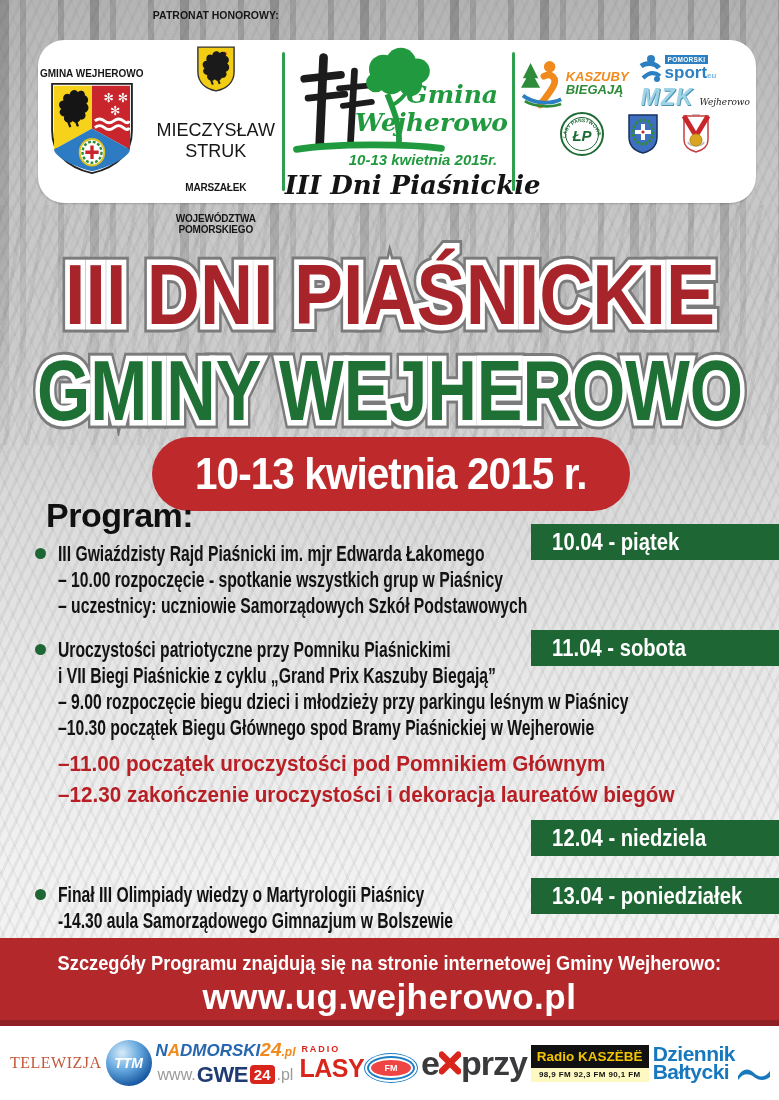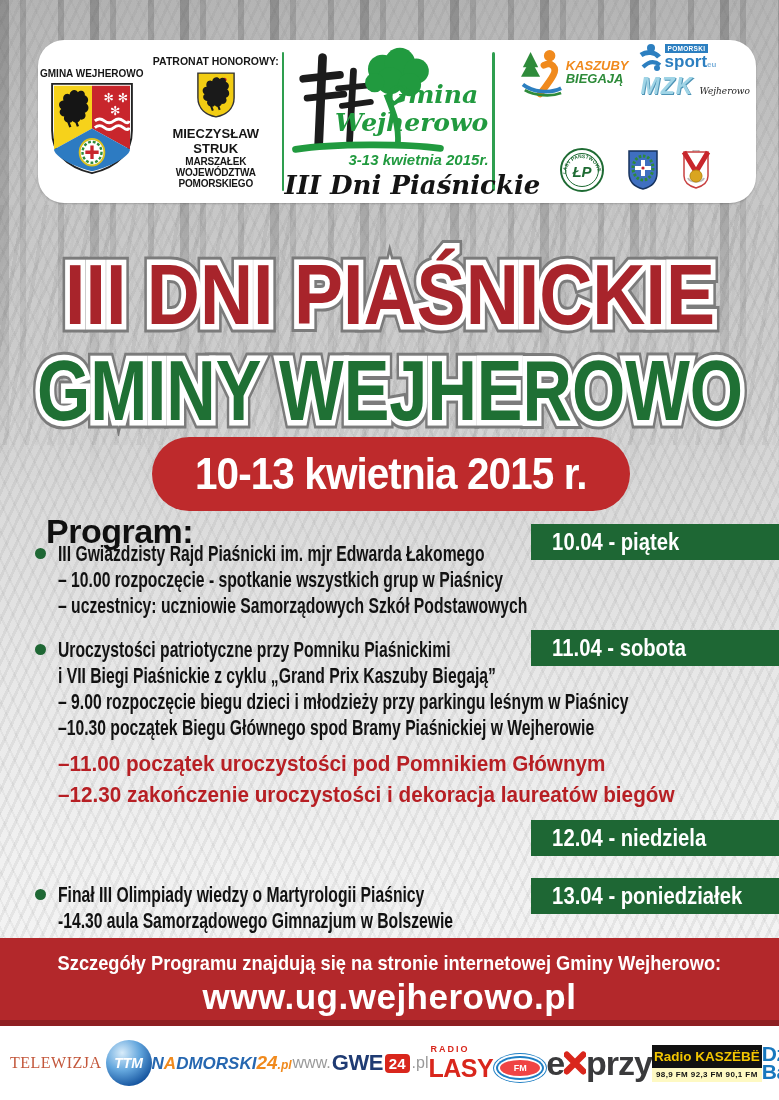--- a/index.html
+++ b/index.html
@@ -28,31 +28,31 @@
   
   .header-card{
     position:absolute;left:38px;top:40px;width:718px;height:163px;
     background:#fff;border-radius:26px;display:flex;align-items:stretch;
     box-shadow:0 1px 2px rgba(0,0,0,.2);
   }
   .hc-divider{width:3px;background:#2E9E4F;margin:12px 0;border-radius:2px;}
   .hc-left{width:240px;display:flex;align-items:center;justify-content:center;gap:8px;padding:6px 2px;}
   .crest-col{display:flex;flex-direction:column;align-items:center;}
   .crest-label{font-size:10px;font-weight:900;color:#151515;margin-bottom:2px;white-space:nowrap;}
-  .patron-col{display:flex;flex-direction:column;align-items:center;width:142px;text-align:center;color:#161616;}
+  .patron-col{display:flex;flex-direction:column;align-items:center;width:142px;text-align:center;color:#161616;gap:20px;}
   .patron-title{font-size:10.5px;font-weight:bold;}
-  .patron-name{font-size:13px;font-weight:700;margin-top:3px;}
+  .patron-name{font-size:18px;font-weight:400;margin-top:3px;}
   .patron-role,.patron-region{font-size:10px;font-weight:bold;letter-spacing:-.2px;}
   .hc-center{width:252px;position:relative;}
   .event-logo{position:absolute;left:4px;top:4px;}
   .cl-gmina{position:absolute;right:14px;top:40px;font-family:"DejaVu Serif",serif;font-style:italic;font-weight:800;font-size:25px;color:#219A3F;}
   .cl-wejherowo{position:absolute;right:4px;top:68px;font-family:"DejaVu Serif",serif;font-style:italic;font-weight:800;font-size:25px;color:#219A3F;}
   .cl-date{position:absolute;left:64px;top:111px;font-style:italic;font-weight:900;font-size:15px;color:#219A3F;white-space:nowrap;}
   .cl-name{position:absolute;left:0;right:0;bottom:3px;text-align:center;font-family:"DejaVu Serif",serif;font-style:italic;font-weight:800;font-size:26px;color:#141414;white-space:nowrap;}
-  .hc-right{flex:1;display:flex;flex-direction:column;justify-content:space-between;padding:3px 6px 10px 6px;margin-left:20px;}
+  .hc-right{flex:1;display:flex;flex-direction:column;justify-content:flex-start;padding:14px 6px 10px 6px;}
   .pr-row1{display:flex;align-items:center;justify-content:center;gap:8px;}
   .kaszuby{display:flex;align-items:center;gap:3px;}
   .kz-texts{display:flex;flex-direction:column;font-style:italic;font-weight:900;font-size:13px;line-height:13px;}
   .kz-1{color:#F08A1D;} .kz-2{color:#2E8B3A;}
   .sport-mzk{display:flex;flex-direction:column;gap:2px;}
   .sport{display:flex;align-items:center;gap:2px;}
   .sport-col{display:flex;flex-direction:column;align-items:flex-start;}
   .p-box{background:#2C7FC0;color:#fff;font-weight:900;font-size:6.5px;padding:1px 3px;letter-spacing:.3px;}
   .p-sport{color:#2C7FC0;font-weight:900;font-size:17px;line-height:15px;}
   .p-eu{color:#7FB3DC;font-weight:bold;font-size:8px;}
@@ -68,21 +68,21 @@
   .tt-red{stroke:#ffffff;stroke-width:11px;fill:#A8242B;}
   .tt-green{stroke:#ffffff;stroke-width:11px;fill:#1F7034;}
 
   .date-banner{
     position:absolute;left:152px;top:437px;width:478px;height:74px;background:#BE2A2C;border-radius:40px;
     display:flex;align-items:center;justify-content:center;color:#fff;font-weight:bold;font-size:44px;letter-spacing:-1px;
   }
   .date-banner span{display:inline-block;transform:scaleX(.92);}
 
   
-  .program-heading{position:absolute;left:46px;top:512px;font-size:34px;font-weight:bold;color:#101010;letter-spacing:-.5px;}
+  .program-heading{position:absolute;left:46px;top:496px;font-size:34px;font-weight:bold;color:#101010;letter-spacing:-.5px;}
   .event{position:absolute;left:58px;}
   .event-lines{transform:scaleX(.73);transform-origin:0 0;}
   .bullet{position:absolute;left:-23px;top:7px;width:11px;height:11px;background:#1E6734;border-radius:50%;}
   .line{display:block;white-space:nowrap;font-weight:bold;color:#121212;font-size:21.5px;line-height:26px;}
   .red-group{transform:scaleX(1.26);transform-origin:0 0;margin-top:7px;}
   .line.red{color:#B71F24;font-size:22.5px;line-height:31px;}
   .e1{top:541px;} .e2{top:637px;} .e3{top:815px;} .e4{top:882px;}
   .day-badge{position:absolute;left:531px;width:248px;height:36px;background:#1E6734;display:flex;align-items:center;}
   .day-badge span{color:#fff;font-weight:bold;font-size:23px;padding-left:24px;white-space:nowrap;display:inline-block;transform:scaleX(.88);transform-origin:0 50%;}
   .b1{top:524px;} .b2{top:630px;} .b3{top:820px;} .b4{top:878px;}
@@ -95,21 +95,21 @@
   .fb-note{display:inline-block;margin-top:13px;font-weight:bold;font-size:21px;transform:scaleX(.87);white-space:nowrap;}
   .fb-url{display:block;font-weight:bold;font-size:35px;letter-spacing:.5px;margin-top:2px;}
 
   
   .media-bar{position:absolute;left:0;right:0;top:1026px;bottom:0;background:#fff;display:flex;align-items:center;justify-content:space-between;padding:0 10px;}
   .ttm{display:flex;align-items:center;gap:4px;}
   .ttm-label{font-family:"Liberation Serif",serif;font-size:16px;color:#C3573B;letter-spacing:.5px;}
   .ttm-sphere{width:46px;height:46px;border-radius:50%;display:flex;align-items:center;justify-content:center;
     background:radial-gradient(circle at 35% 28%,#d8ecfa,#63a6dd 40%,#14539e 78%,#0a3b77);
     color:#fff;font-style:italic;font-weight:900;font-size:14px;}
-  .nad-col{display:flex;flex-direction:row;align-items:center;gap:1px;}
+  .nad-col{display:flex;flex-direction:column;align-items:center;gap:1px;}
   .nad-line{font-style:italic;font-weight:900;font-size:17px;white-space:nowrap;}
   .nad-blue{color:#2667B0;} .nad-orange{color:#F08A1D;} .nad-num{color:#F08A1D;font-size:19px;} .nad-pl{color:#F08A1D;font-size:12px;}
   .gwe-line{font-size:16px;white-space:nowrap;display:flex;align-items:center;gap:1px;}
   .gwe-www,.gwe-pl{color:#9a9a9a;}
   .gwe-name{color:#1F3B73;font-weight:900;font-size:22px;letter-spacing:-.5px;}
   .gwe-box{background:#D9261C;color:#fff;font-weight:900;font-size:15px;border-radius:4px;padding:1px 4px;margin:0 1px;}
   .norda{display:flex;flex-direction:column;align-items:flex-start;}
   .norda-radio{color:#D9261C;font-weight:900;font-size:9px;letter-spacing:2px;margin-left:2px;}
   .norda-row{display:flex;align-items:center;gap:7px;}
   .norda-name{color:#D9261C;font-weight:900;font-size:25px;letter-spacing:-.5px;}
@@ -188,21 +188,21 @@
             <circle cx="104" cy="38" r="14"></circle>
           <circle cx="124" cy="42" r="12"></circle>
             <circle cx="88" cy="40" r="10"></circle>
         </g>
         <path d="M112,104 C113,84 108,72 100,52" stroke="#219A3F" stroke-width="6" fill="none"></path>
         <path d="M104,64 C112,60 118,54 122,46" stroke="#219A3F" stroke-width="4" fill="none"></path>
         <path d="M6,109 C46,103 120,103 156,108" stroke="#219A3F" stroke-width="7" fill="none" stroke-linecap="round"></path>
       </svg>
       <span class="cl-gmina">Gmina</span>
       <span class="cl-wejherowo">Wejherowo</span>
-      <span class="cl-date">3-13 kwietnia 2015r.</span>
+      <span class="cl-date">10-13 kwietnia 2015r.</span>
       <span class="cl-name">III Dni Piaśnickie</span>
     </div>
 
     <div class="hc-divider"></div>
 
     <div class="hc-right">
       <div class="pr-row1">
         <div class="kaszuby">
           <svg width="42" height="52" viewBox="0 0 44 54">
             <path d="M10,6 L18,22 H2 Z" fill="#2E8B3A"></path>

